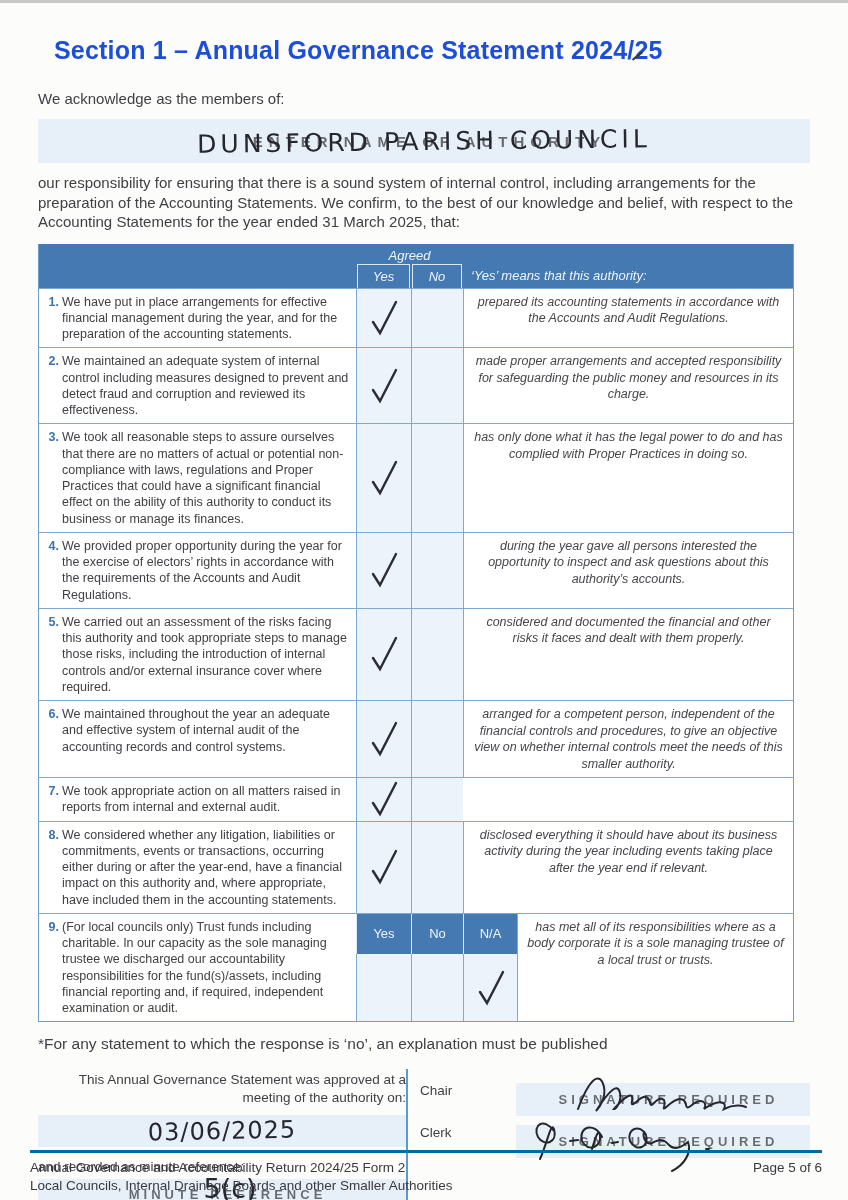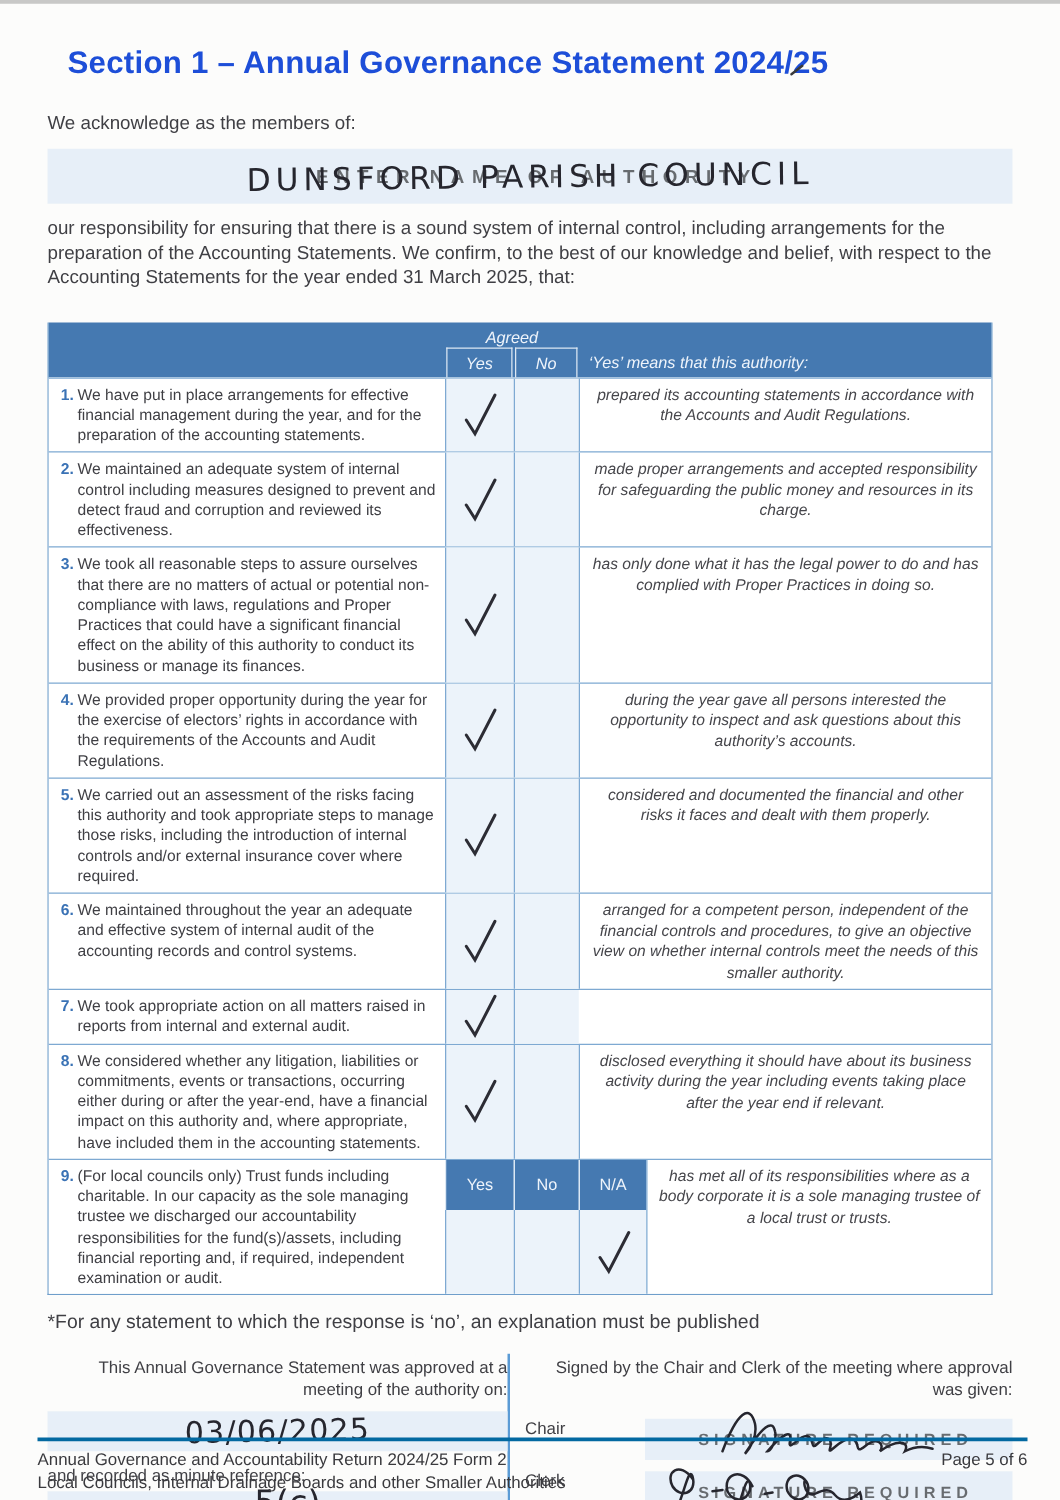--- a/index.html
+++ b/index.html
@@ -14,21 +14,21 @@
 
   .lightbox{position:relative;background:#e7eff8;}
   .name-box{margin-top:12px;height:44px;}
   .watermark{position:absolute;inset:0;display:flex;align-items:center;justify-content:center;
              color:#000000;opacity:.55;font-weight:bold;letter-spacing:6px;font-size:15px;white-space:nowrap;padding-left:11px;}
   .hw{font-family:"DejaVu Sans",sans-serif;color:#26262e;}
   .hw-name{position:absolute;inset:0;display:flex;align-items:center;justify-content:center;
            font-size:25px;letter-spacing:4px;transform:rotate(-0.7deg);}
 
   
-  .tbl{margin-top:26px;width:754px;border:1px solid #6f9ecb;border-top:none;}
+  .tbl{margin-top:12px;width:754px;border:1px solid #6f9ecb;border-top:none;}
   .thead{display:grid;grid-template-columns:317px 55px 52px 1fr;grid-template-rows:20px 24px;
          background:#4579b1;color:#eef4fb;font-style:italic;font-size:13px;}
   .th-c1{grid-column:1;grid-row:1/3;}
   .th-agreed{grid-column:2/4;grid-row:1;display:flex;align-items:flex-end;justify-content:center;padding-bottom:1px;}
   .th-r1{grid-column:4;grid-row:1;}
   .th-yes{grid-column:2;grid-row:2;}
   .th-no{grid-column:3;grid-row:2;}
   .th-yes,.th-no{display:flex;align-items:center;justify-content:center;
                  border:1px solid #dce8f4;border-bottom:none;margin:0 1px;}
   .th-meaning{grid-column:4;grid-row:2;display:flex;align-items:center;padding:0 8px;}
@@ -261,21 +261,20 @@
           <span class="hw hw-date">03/06/2025</span>
         </div>
         <p class="minute-label">and recorded as minute reference:</p>
         <div class="lightbox minute-box">
           <span class="watermark wm-sm">MINUTE REFERENCE</span>
           <span class="hw hw-minute">5(c)</span>
         </div>
       </div>
       <div class="app-div"></div>
       <div class="app-right">
-        <p class="app-text">Signed by the Chair and Clerk of the meeting where approval was given:</p>
         <div class="sig-row first">
           <span class="sig-label">Chair</span>
           <div class="lightbox sig-box">
             <span class="watermark wm-sm">SIGNATURE REQUIRED</span>
             <svg class="sig-svg" width="190" height="46" style="left:58px;top:-12px;">
               <path d="M4 38 C16 6 26 0 30 16 C32 26 26 36 22 40 C36 18 44 12 46 22 C48 30 42 38 40 38 C52 24 60 20 58 30 C56 40 66 24 72 26 C78 28 74 38 80 32 C88 24 92 28 90 36 C88 42 98 28 106 28 C116 28 108 42 118 34 C128 26 134 32 130 38 C144 28 154 30 150 38 C158 34 166 34 172 36"></path>
             </svg>
           </div>
         </div>
         <div class="sig-row">

